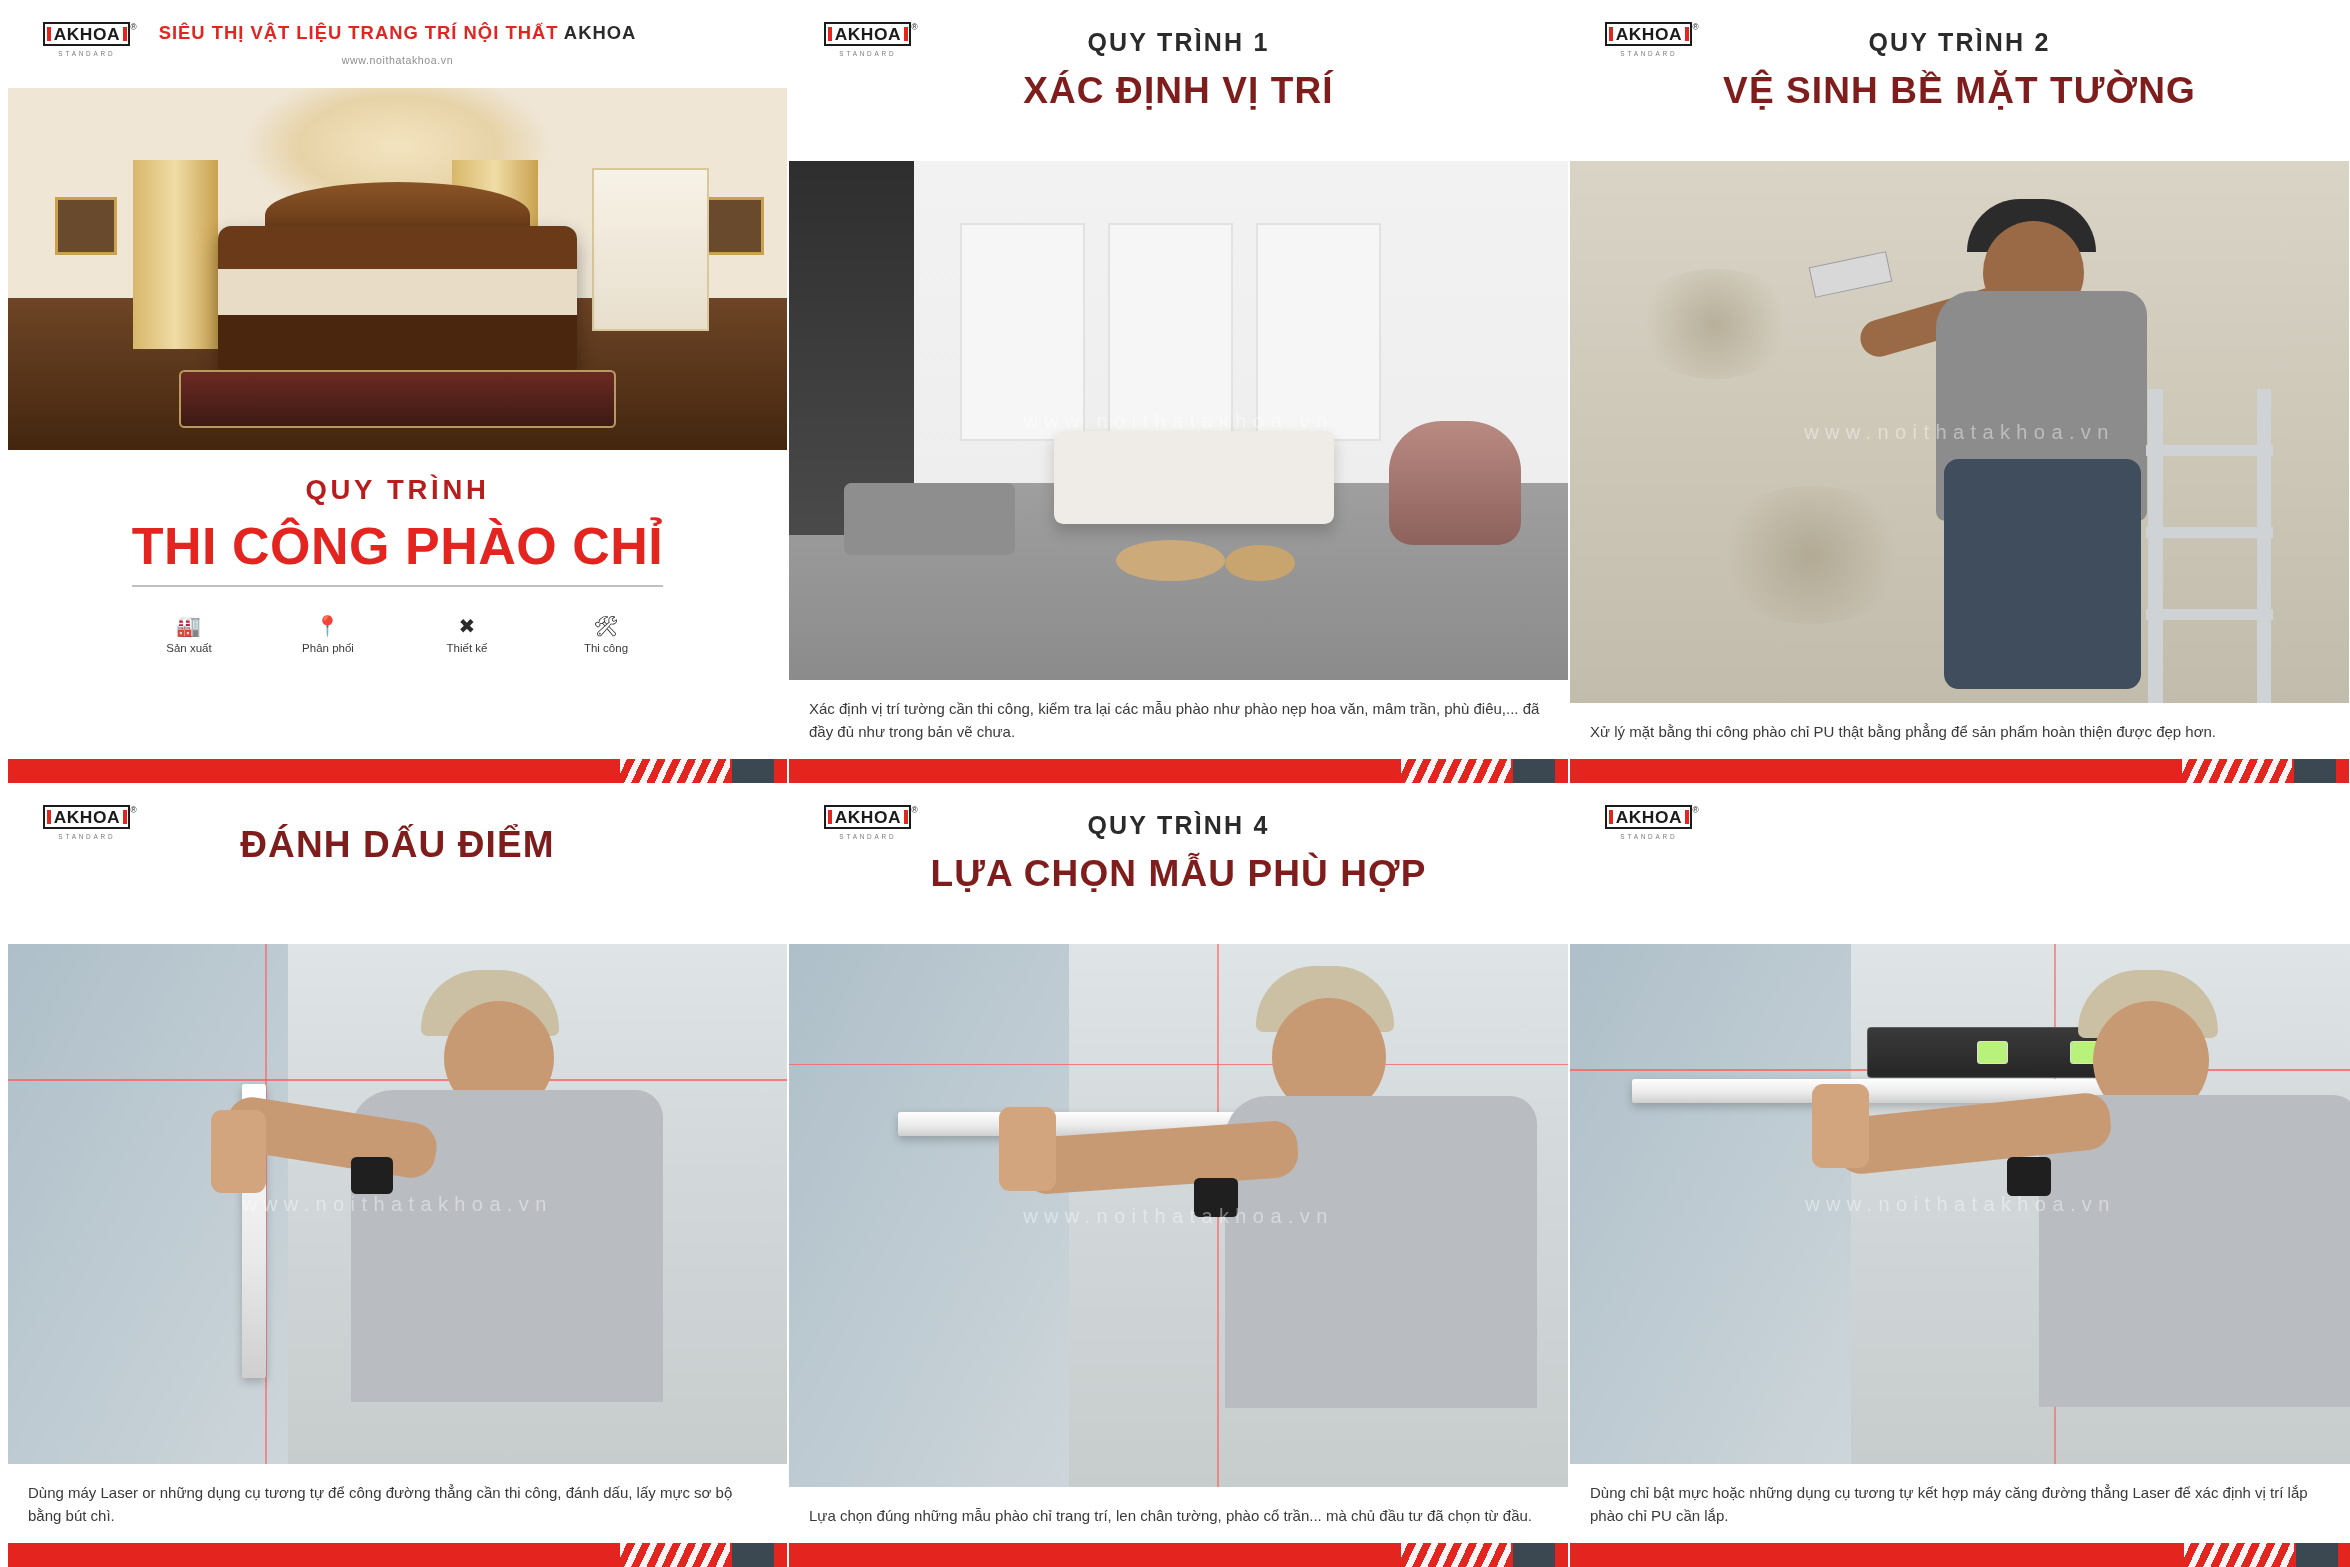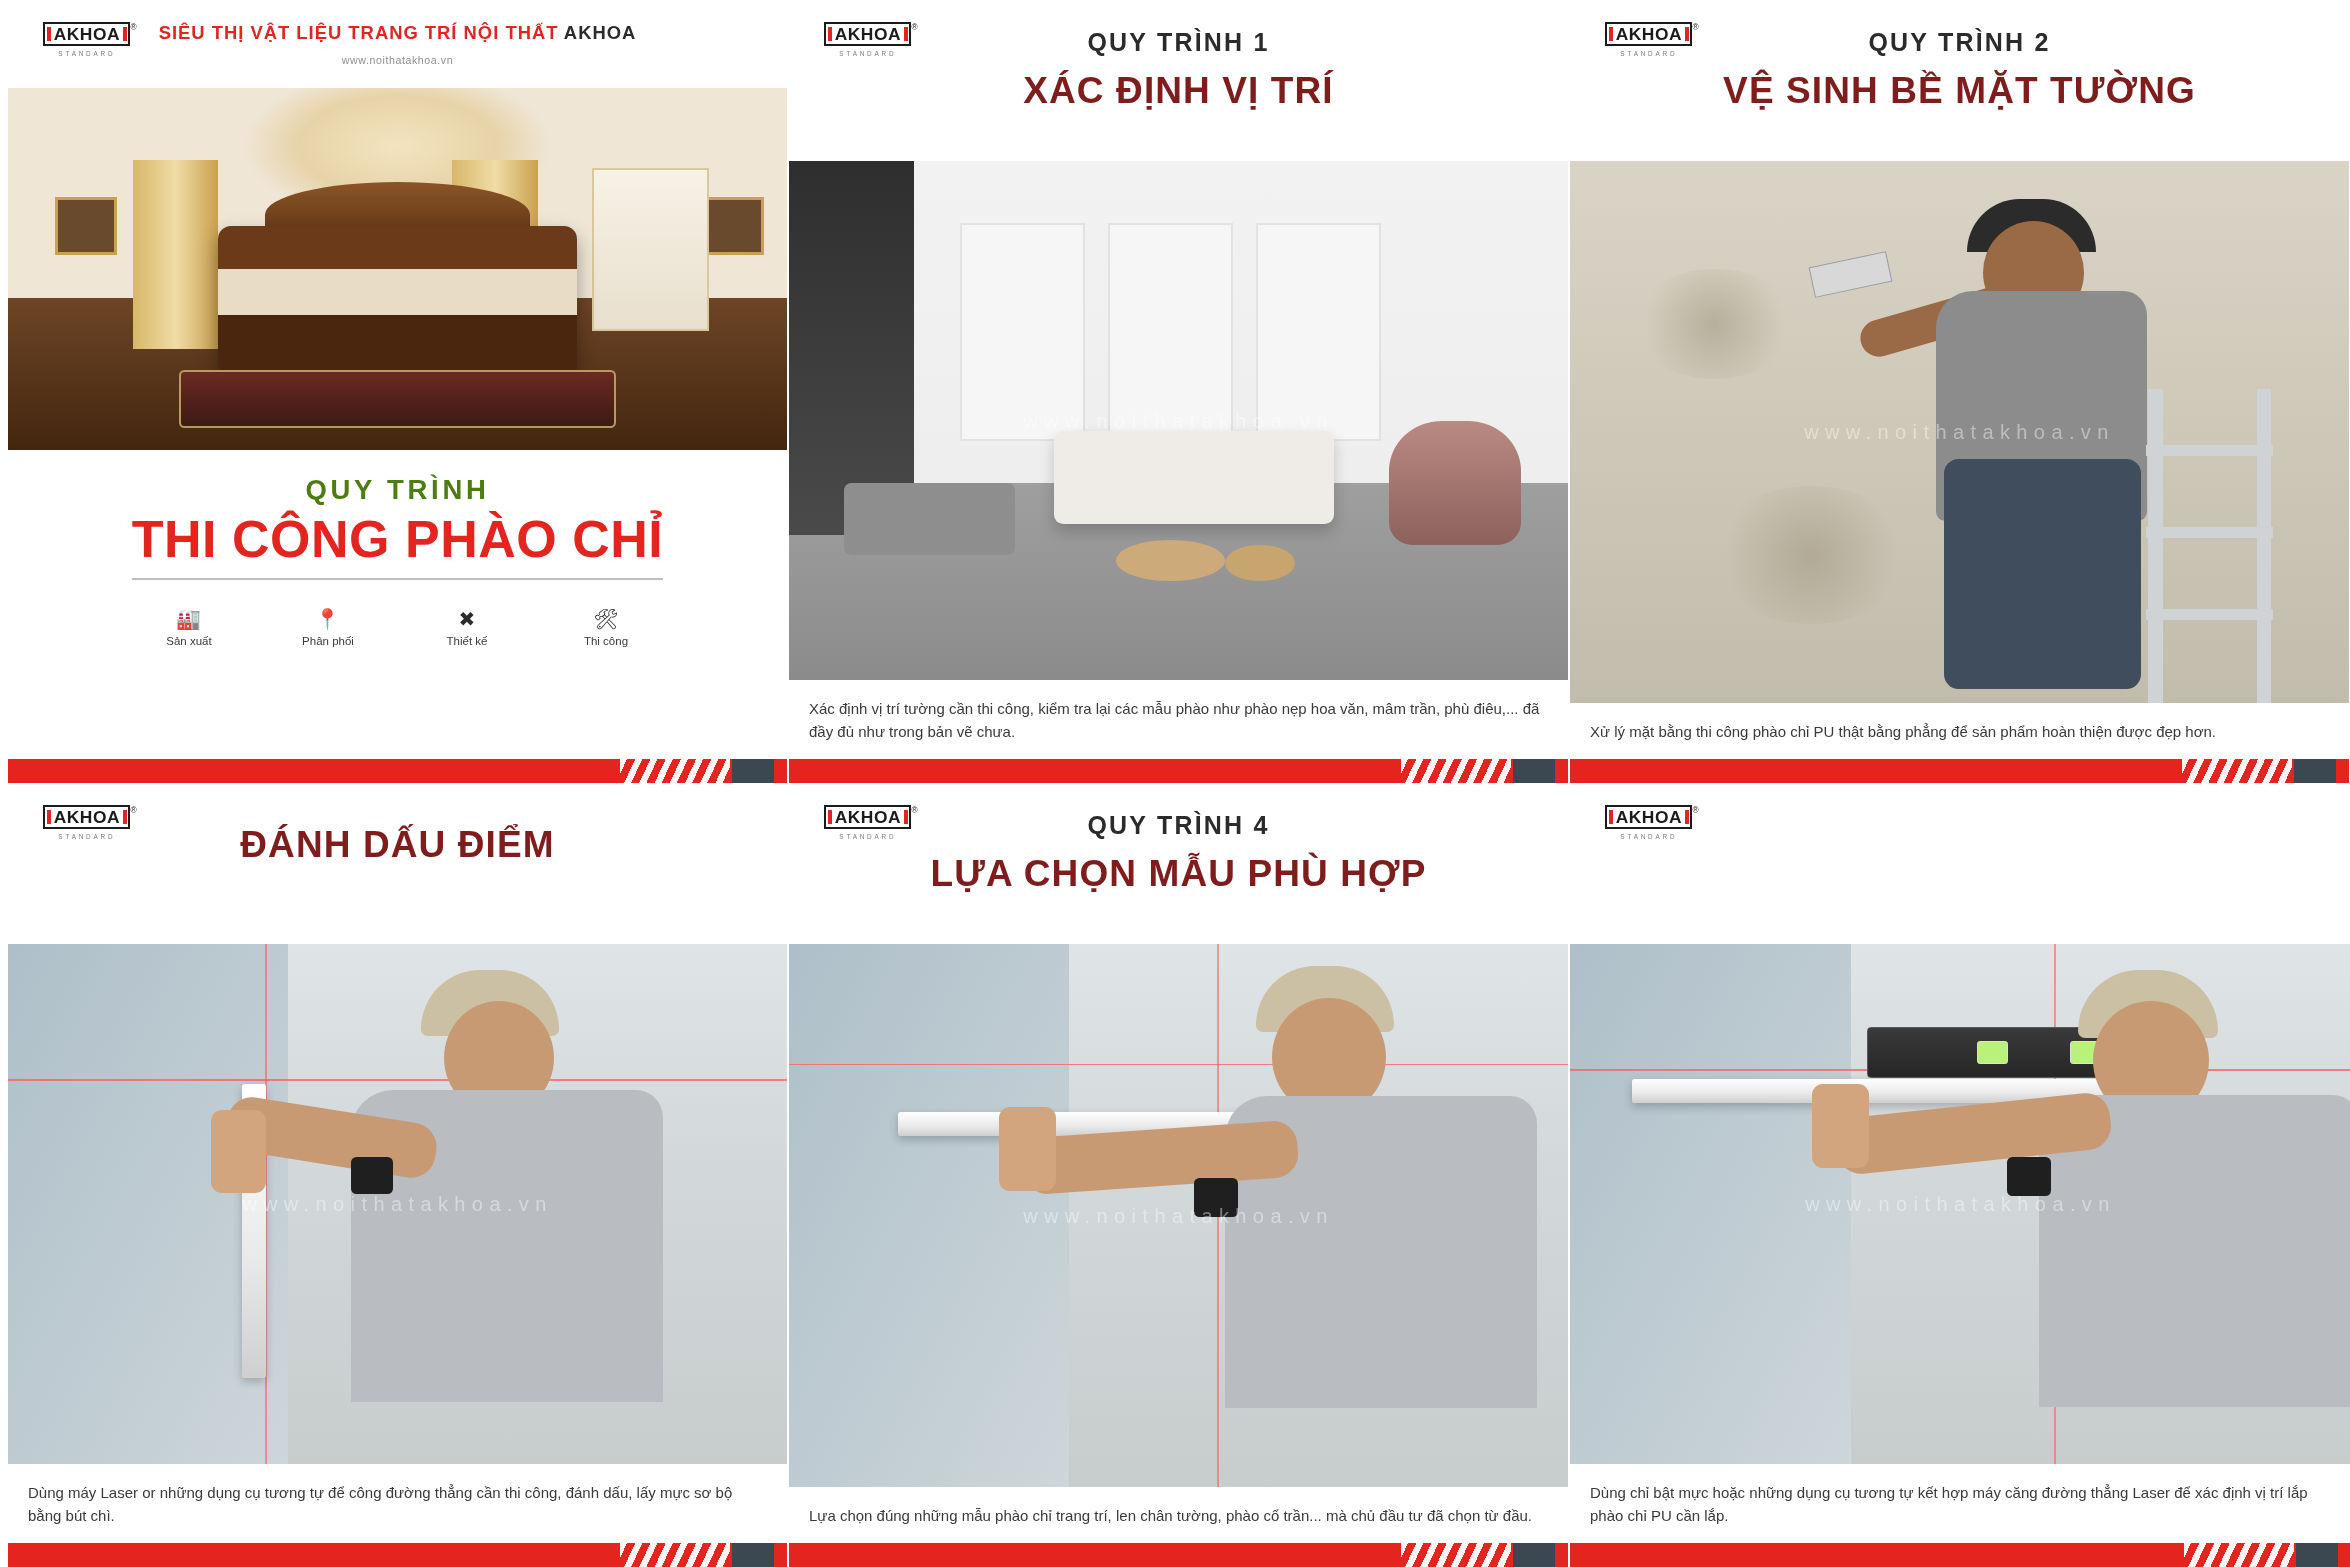--- a/index.html
+++ b/index.html
@@ -144,24 +144,24 @@
 
   .cover-photo { position: relative; height: 362px; overflow: hidden; }
 
   .cover-bottom {
     flex: 1 1 auto;
     display: flex; flex-direction: column;
     align-items: center; justify-content: flex-start;
     padding-top: 24px;
   }
   .cover-kicker {
-    font-size: 27.5px; font-weight: 700; letter-spacing: 3.7px; color: #4d7c0f;
+    font-size: 27.5px; font-weight: 700; letter-spacing: 3.7px; color: #b91c1c;
   }
   .cover-title {
-    margin-top: 3px;
+    margin-top: 10px;
     font-size: 52px; font-weight: 800; letter-spacing: 0.5px; color: #e3241f;
     text-transform: uppercase;
     border-bottom: 2.8px solid #bfbfbf;
     padding-bottom: 9.2px;
   }
   .cover-icons {
     margin-top: 26px;
     display: flex; gap: 55px; align-items: flex-start;
   }
   .cover-icon { width: 84px; text-align: center; }

